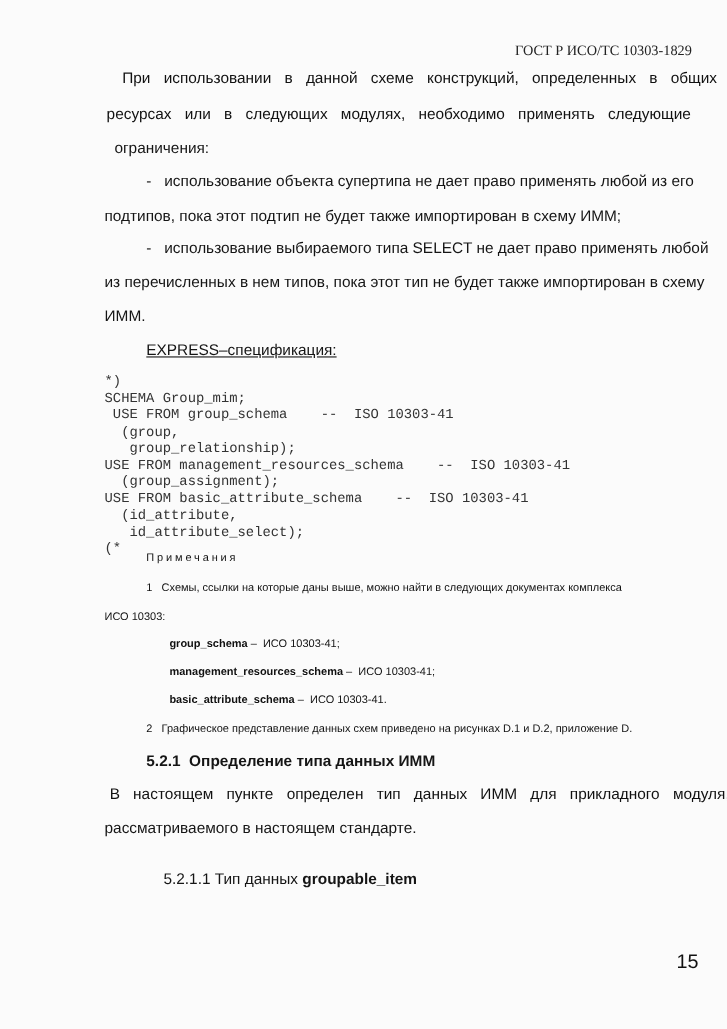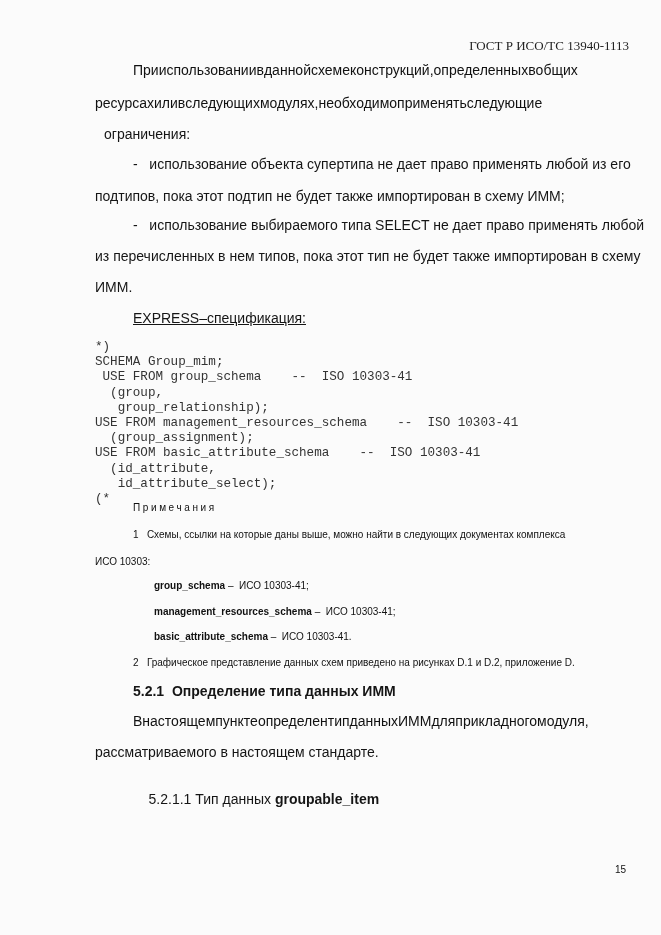--- a/index.html
+++ b/index.html
@@ -16,42 +16,42 @@
       right: 32px; top: 38px;
       font-family: "Liberation Serif", serif;
       font-size: 13px;
       color: #222;
     }
     .p { font-size: 14px; color: #151515; }
     .just {
       position: absolute; left: 95px; width: 535px;
       text-align: justify; text-align-last: justify;
       font-size: 14px; white-space: nowrap;
-      display: flex; justify-content: flex-start;
+      display: flex; justify-content: center; gap: 12px;
     }
     .code {
       font-family: "Liberation Mono", monospace;
       font-size: 12.6px;
       color: #333;
       left: 95px;
       line-height: 15.2px;
       white-space: pre;
     }
     .note-small { font-size: 10px; color: #111; }
     .spaced { letter-spacing: 2.6px; font-size: 10px; }
     .bold { font-weight: bold; }
     .underline { text-decoration: underline; }
-    .pagenum { left: 615px; top: 864px; font-size: 10px; }
+    .pagenum { left: 615px; top: 864px; font-size: 18px; }
   </style>
 </head>
 <body>
 
 <div>
 
-  <div class="abs header">ГОСТ Р ИСО/ТС 13940-1113</div>
+  <div class="abs header">ГОСТ Р ИСО/ТС 10303-1829</div>
 
   <div class="just" style="left:133px; width:497px; top:62px;" id="intro1">
       <span>При</span>
       <span>использовании</span>
       <span>в</span>
       <span>данной</span>
       <span>схеме</span>
       <span>конструкций,</span>
       <span>определенных</span>
       <span>в</span>

